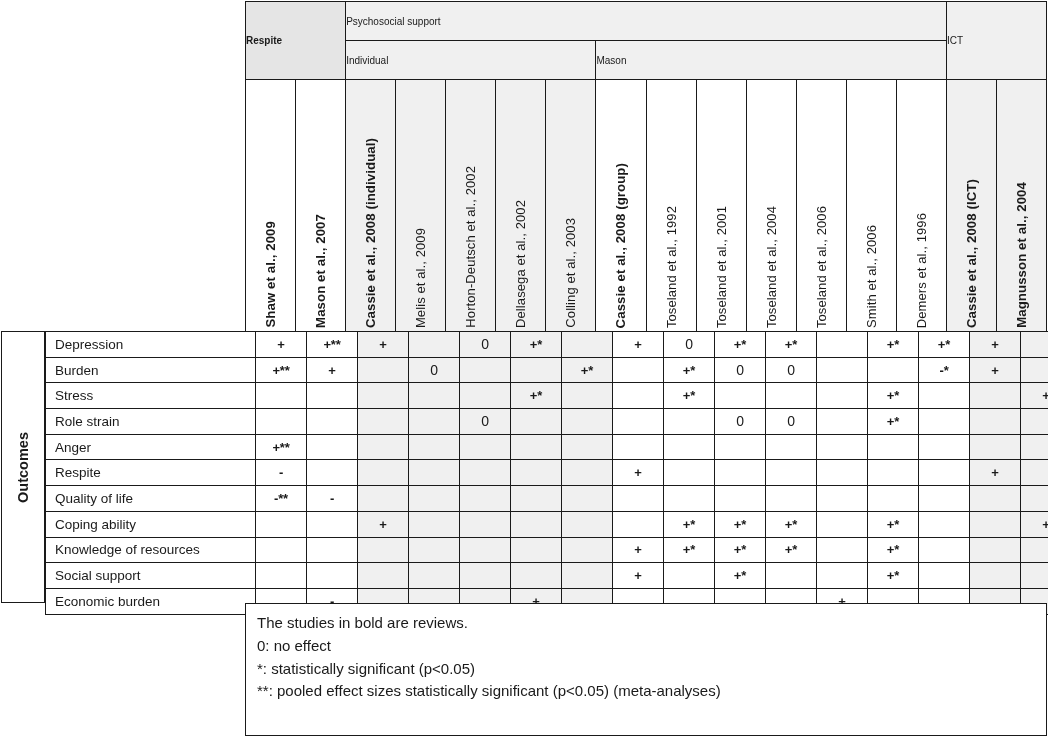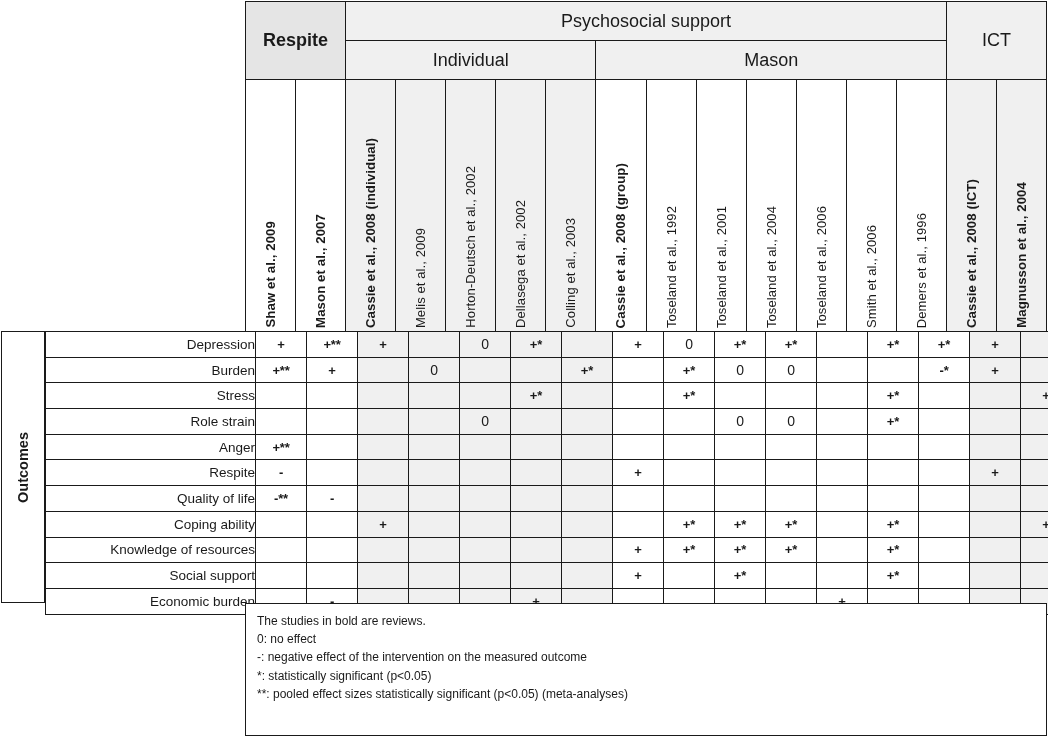--- a/index.html
+++ b/index.html
@@ -32,23 +32,22 @@
     table-layout: fixed;
   }
   .hdr td, .hdr th {
     border: 1.4px solid #1a1a1a;
     padding: 0;
     margin: 0;
     font-weight: normal;
   }
 
   .grp-cell {
-    text-align: center;
     vertical-align: middle;
-    font-size: 18px;
+    font-size: 10px;
     background: #f0f0f0;
     height: 38px;
   }
   .grp-cell.bold {
     font-weight: bold;
   }
   .grp-cell.plain-bg {
     background: #e5e5e5;
   }
 
@@ -106,21 +105,21 @@
     table-layout: fixed;
   }
   .body-tbl td {
     border: 1.2px solid #1a1a1a;
     padding: 0;
     height: 24.7px;
     font-size: 13.5px;
   }
   td.rowlabel {
     width: 200px;
-    text-align: right;
+    text-align: left;
     padding-left: 9px;
     background: #ffffff;
     white-space: nowrap;
   }
   td.dcell {
     width: 50px;
     text-align: center;
     vertical-align: middle;
     background: #ffffff;
     font-size: 13px;
@@ -134,21 +133,21 @@
   .footnote {
     position: absolute;
     left: 245px;
     top: 603px;
     width: 802px;
     height: 133px;
     box-sizing: border-box;
     border: 1.4px solid #1a1a1a;
     background: #ffffff;
     padding: 8px 0 0 11px;
-    font-size: 12px;
+    font-size: 15px;
     line-height: 1.52;
   }
   .footnote div { white-space: nowrap; }
 </style>
 </head>
 <body>
 
 <div class="page">
 
   <table class="hdr">
@@ -397,18 +396,17 @@
           <td class="dcell"></td>
           <td class="dcell shade"></td>
           <td class="dcell shade"></td>
         </tr>
       </tbody>
   </table>
 
   <div class="footnote" id="footnote-box">
       <div>The studies in bold are reviews.</div>
       <div>0: no effect</div>
-      <div>-: negative effect of the intervention on the measured outcome</div>
       <div>*: statistically significant (p&lt;0.05)</div>
       <div>**: pooled effect sizes statistically significant (p&lt;0.05) (meta-analyses)</div>
     </div>
 
 </div>
 
 </body></html>

